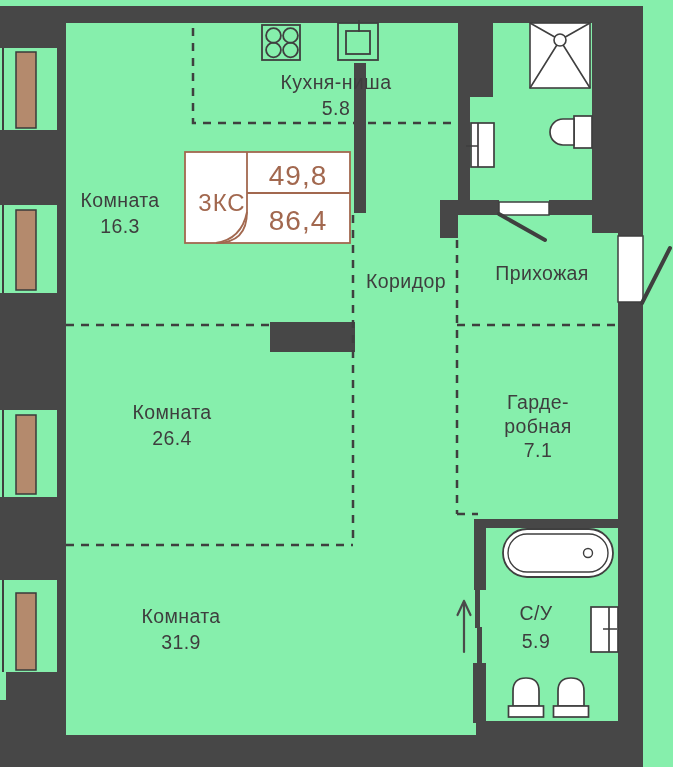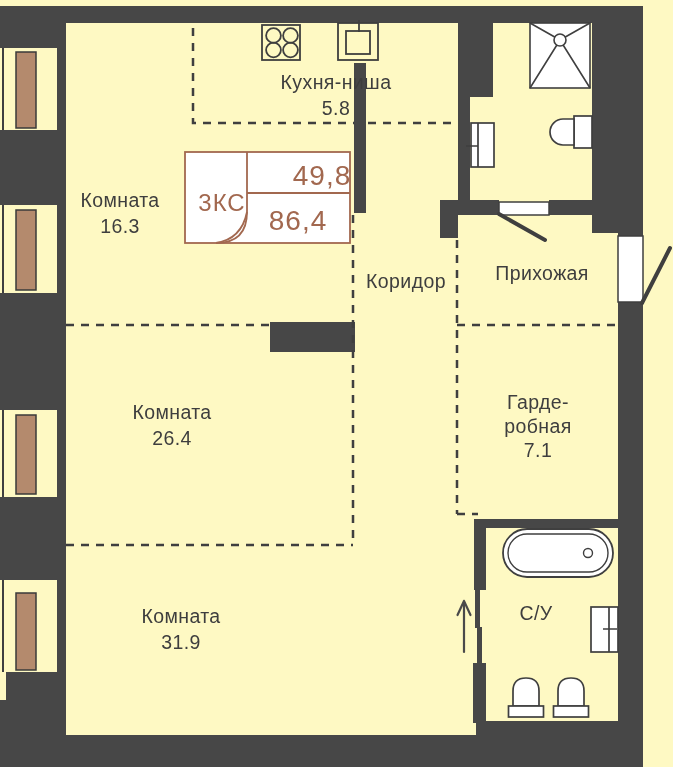--- a/index.html
+++ b/index.html
@@ -1,17 +1,17 @@
 <!DOCTYPE html>
 <html><head>
 <meta charset="utf-8">
 <style>
   html,body{margin:0;padding:0;background:#ffffff;}
   .plan{
-    position:relative;width:673px;height:767px;background:#fef9c3;overflow:hidden;
+    position:relative;width:673px;height:767px;background:#86efac;overflow:hidden;
     font-family:"Liberation Sans", sans-serif;
   }
   .wall{position:absolute;background:#474747;}
   .svg-layer{position:absolute;left:0;top:0;z-index:5;}
   .label{
     position:absolute;z-index:10;text-align:center;color:#3e3e3e;
     font-size:19.5px;line-height:26px;font-weight:500;letter-spacing:0.4px;
   }
   .label .area{display:block;}
   .unitbox-text{
@@ -186,19 +186,20 @@
     <span class="area">7.1</span>
   </div>
 
   <div class="label" style="left:101px;top:603px;width:160px;">
     <span>Комната</span>
     <span class="area">31.9</span>
   </div>
 
   <div class="label" style="left:496px;top:599px;width:80px;line-height:28px;">
     <span>С/У</span>
+    <span class="area">5.9</span>
   </div>
 
   <div class="unitbox-text type-label" style="left:186px;top:189px;width:72px;">3КС</div>
-  <div class="unitbox-text big-num" style="left:248px;top:160px;width:100px;margin-left:24px;">49,8</div>
+  <div class="unitbox-text big-num" style="left:248px;top:160px;width:100px;">49,8</div>
   <div class="unitbox-text big-num" style="left:248px;top:205px;width:100px;">86,4</div>
 
 </div>
 
 </body></html>

